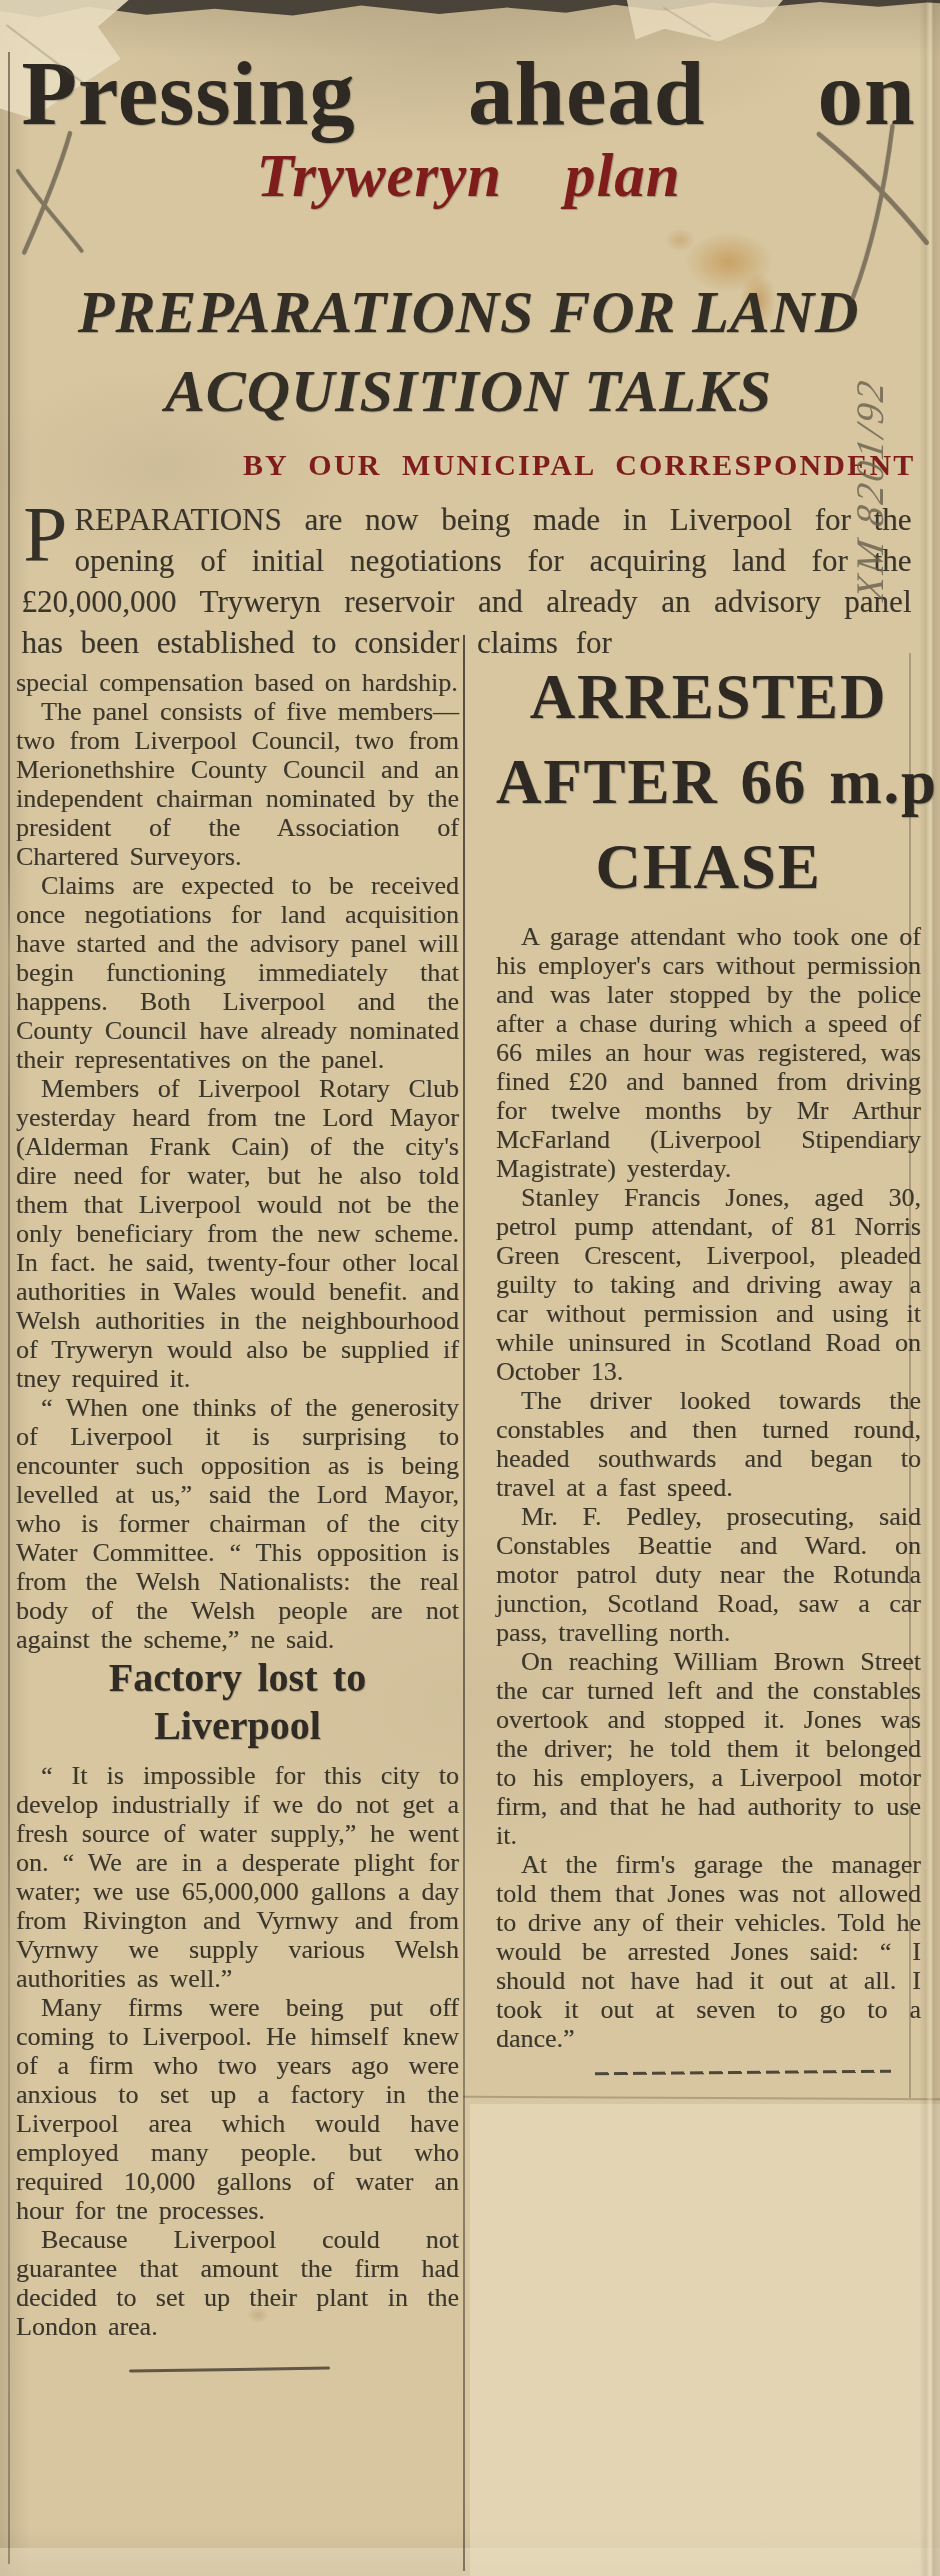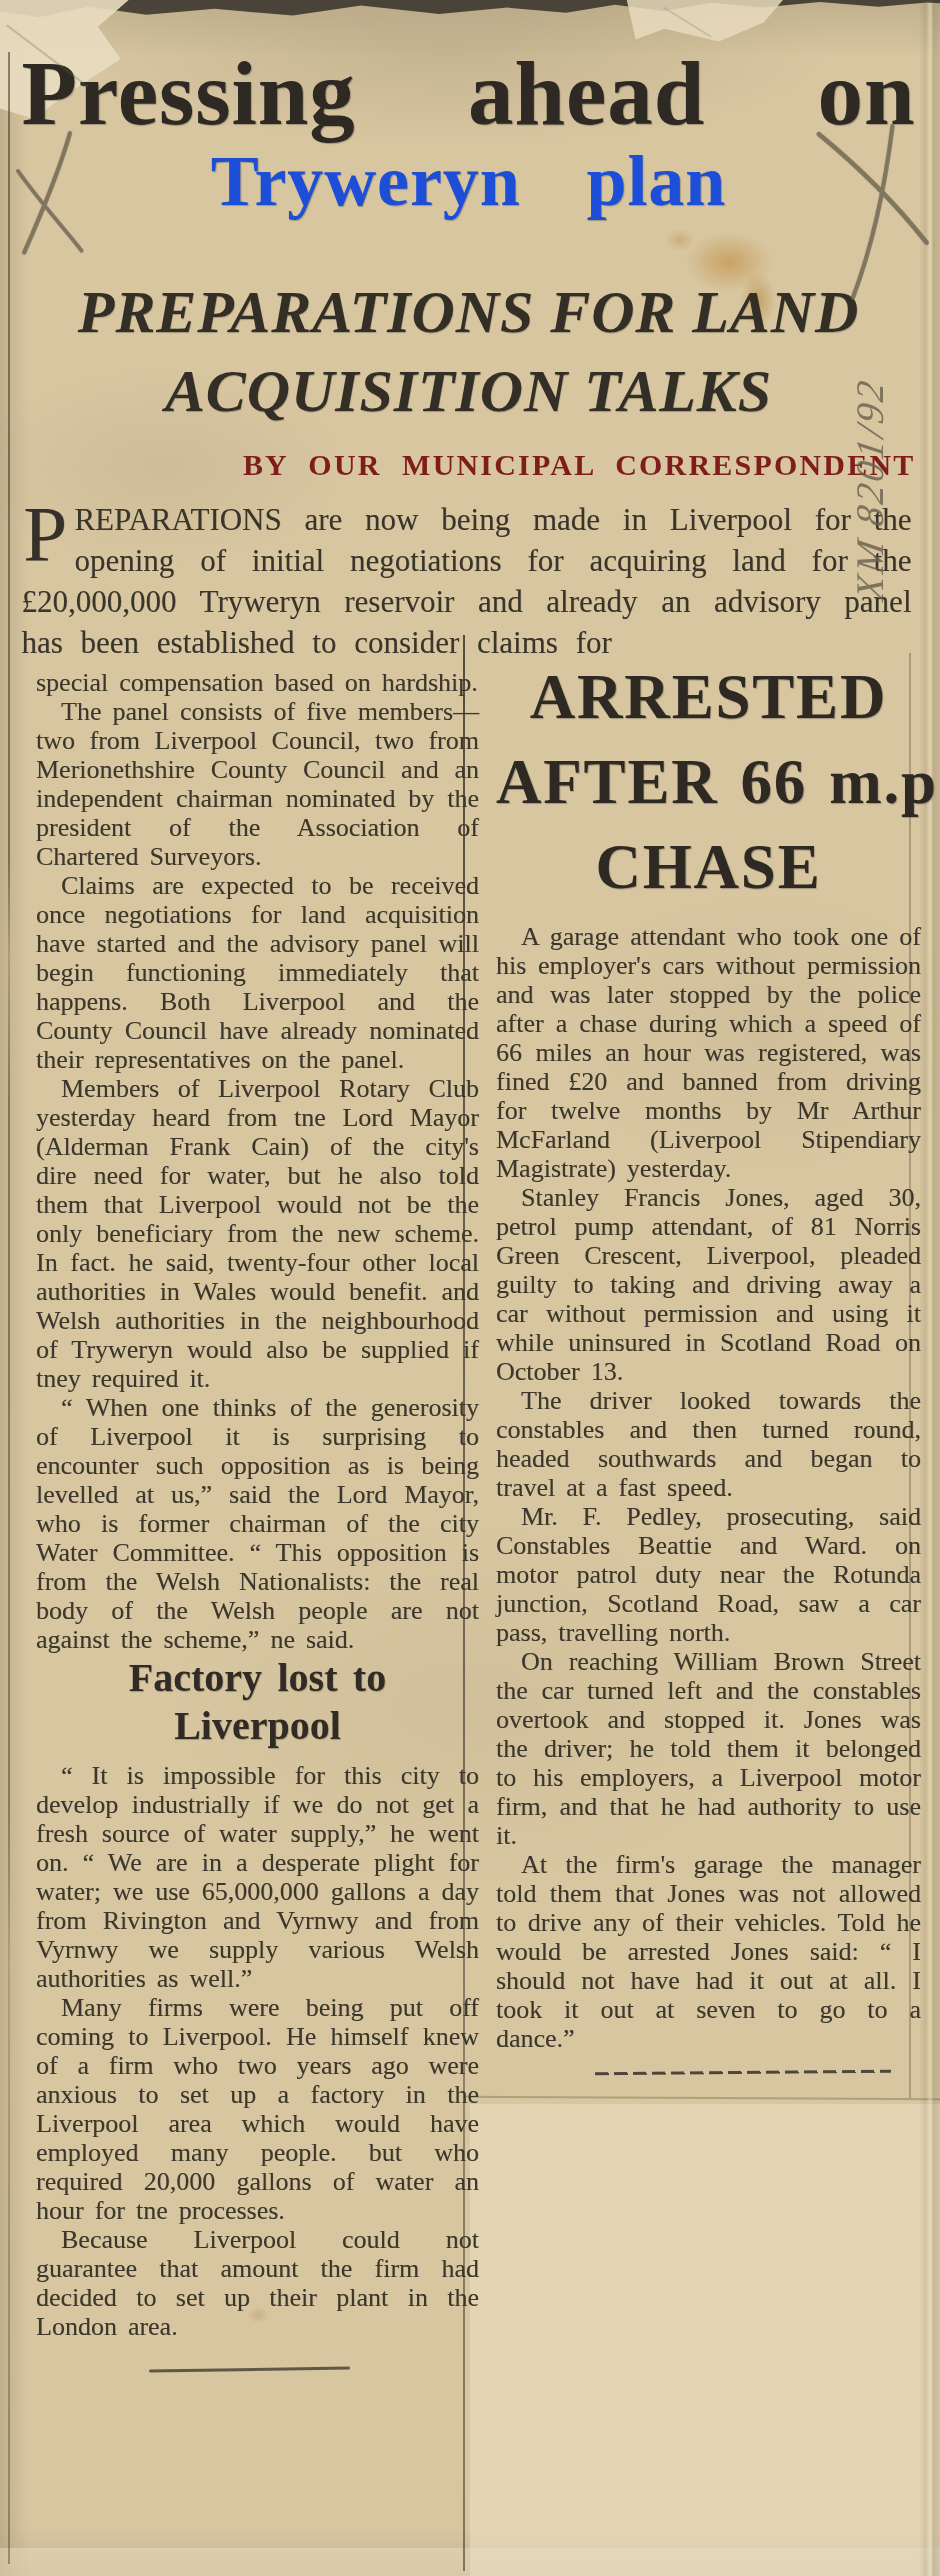--- a/index.html
+++ b/index.html
@@ -51,37 +51,37 @@
   .column-divider{position:absolute; left:463px; top:635px; width:2.2px; height:1936px; z-index:6;
     background:linear-gradient(180deg, rgba(52,46,36,.8), rgba(52,46,36,.6) 55%, rgba(52,46,36,.45) 75%, rgba(52,46,36,.55));}
   .right-edge-rule{position:absolute; left:909px; top:653px; width:1.8px; height:1445px; z-index:6;
     background:rgba(66,57,44,.30);}
   
   .title-line1{position:absolute; left:21.5px; top:47px; width:894px; z-index:7;
     font-size:91px; font-weight:bold; line-height:1.04; color:#2e2a23;
     text-align:justify; text-align-last:justify; letter-spacing:0.9px;
     text-shadow:0.9px 0.9px 0.9px rgba(46,42,35,.3);}
   .title-line2{position:absolute; left:21.5px; top:144px; width:894px; z-index:7;
-    font-size:72px; font-weight:bold; line-height:1.04; color:#1d4ed8;
+    font-size:61px; font-weight:bold; line-height:1.04; color:#7f1d1d;
     text-align:center; word-spacing:47px; letter-spacing:0.9px;
-    text-shadow:0.9px 0.9px 0.9px rgba(46,42,35,.3);}
+    text-shadow:0.9px 0.9px 0.9px rgba(46,42,35,.3);font-style:italic;}
   .subtitle{position:absolute; left:21.5px; width:894px; z-index:7; text-align:center;
     font-size:60px; font-style:italic; font-weight:bold; color:#332e26; letter-spacing:0.9px;
     text-shadow:0.5px 0.7px 0.7px rgba(50,45,36,.3);}
   .subtitle.l1{top:278px;} .subtitle.l2{top:357px;}
   .byline{position:absolute; left:21.5px; top:448px; width:894px; z-index:7; text-align:right;
     font-size:30px; font-weight:bold; color:#7f1d1d; letter-spacing:2.2px; word-spacing:10.8px;}
   .lead{position:absolute; left:21.5px; top:499px; width:890px; z-index:7;
     font-size:31px; line-height:41px; text-align:justify; word-spacing:10px; color:#3a352b;
     text-shadow:0.4px 0.4px 0.5px rgba(58,52,40,.32);}
   .drop-cap{float:left; font-size:79px; line-height:66px; padding:1.8px 7.2px 0 1.8px; font-weight:normal; color:#353028;}
   .col{position:absolute; z-index:7; text-align:justify; color:#3c372c;
     font-size:26px; line-height:29px; word-spacing:4.5px;
     text-shadow:0.4px 0.4px 0.5px rgba(58,52,40,.32);}
-  .col-left{left:36px; top:668px; width:443px;}
+  .col-left{left:16px; top:668px; width:443px;}
   .col-right{left:496px; top:655px; width:425px;}
   .col p{margin:0; text-indent:25px;}
   .col p.noindent{text-indent:0;}
   .subhead{margin:16px 0 1.8px; text-align:center; text-indent:0 !important;
     font-size:40px; font-weight:bold; line-height:48px; color:#302b24; word-spacing:5.4px;
     text-shadow:0.7px 0.8px 0.7px rgba(48,43,35,.3);}
   .subhead.s2{margin:0 0 10.8px;}
   .arrest-head{margin:0; text-align:center; text-indent:0 !important;
     font-size:63px; font-weight:bold; line-height:85px; color:#2e2a23; letter-spacing:1.8px;
     text-shadow:0.9px 0.9px 0.9px rgba(46,42,35,.3); white-space:nowrap;}
@@ -124,21 +124,21 @@
 
   <div class="col col-left">
     <p class="noindent">special compensation based on hardship.</p>
     <p>The panel consists of five members—two from Liverpool Council, two from Merioneth­shire County Council and an independent chairman nominated by the president of the Association of Chartered Surveyors.</p>
     <p>Claims are expected to be received once negotiations for land acquisition have started and the advisory panel will begin functioning immediately that happens.  Both Liverpool and the County Council have already nominated their representatives on the panel.</p>
     <p>Members of Liverpool Rotary Club yesterday heard from tne Lord Mayor (Alderman Frank Cain) of the city's dire need for water, but he also told them that Liverpool would not be the only beneficiary from the new scheme.  In fact. he said, twenty-four other local authorities in Wales would benefit. and Welsh authorities in the neighbourhood of Tryweryn would also be supplied if tney required it.</p>
     <p>“ When one thinks of the generosity of Liverpool it is surprising to encounter such opposition as is being levelled at us,” said the Lord Mayor, who is former chairman of the city Water Committee.  “ This opposition is from the Welsh Nationalists: the real body of the Welsh people are not against the scheme,” ne said.</p>
     <p class="subhead">Factory lost to</p>
     <p class="subhead s2">Liverpool</p>
     <p>“ It is impossible for this city to develop industrially if we do not get a fresh source of water supply,” he went on. “ We are in a desperate plight for water; we use 65,000,000 gallons a day from Rivington and Vyrnwy and from Vyrnwy we supply various Welsh authorities as well.”</p>
-    <p>Many firms were being put off coming to Liverpool.  He himself knew of a firm who two years ago were anxious to set up a factory in the Liverpool area which would have employed many people. but who required 20,000 gallons of water an hour for tne processes.</p>
+    <p>Many firms were being put off coming to Liverpool.  He himself knew of a firm who two years ago were anxious to set up a factory in the Liverpool area which would have employed many people. but who required 10,000 gallons of water an hour for tne processes.</p>
     <p>Because Liverpool could not guarantee that amount the firm had decided to set up their plant in the London area.</p>
     <div class="end-rule-left"></div>
   </div>
 
   <div class="col col-right">
     <p class="arrest-head">ARRESTED</p>
     <p class="arrest-head">AFTER 66 m.p.h.</p>
     <p class="arrest-head h3">CHASE</p>
     <p>A garage attendant who took one of his employer's cars without permission and was later stopped by the police after a chase during which a speed of 66 miles an hour was registered, was fined £20 and banned from driving for twelve months by Mr Arthur McFarland (Liverpool Stipendiary Magistrate) yesterday.</p>
     <p>Stanley Francis Jones, aged 30, petrol pump attendant, of 81 Norris Green Crescent, Liverpool, pleaded guilty to taking and driving away a car without permission and using it while uninsured in Scotland Road on October 13.</p>

